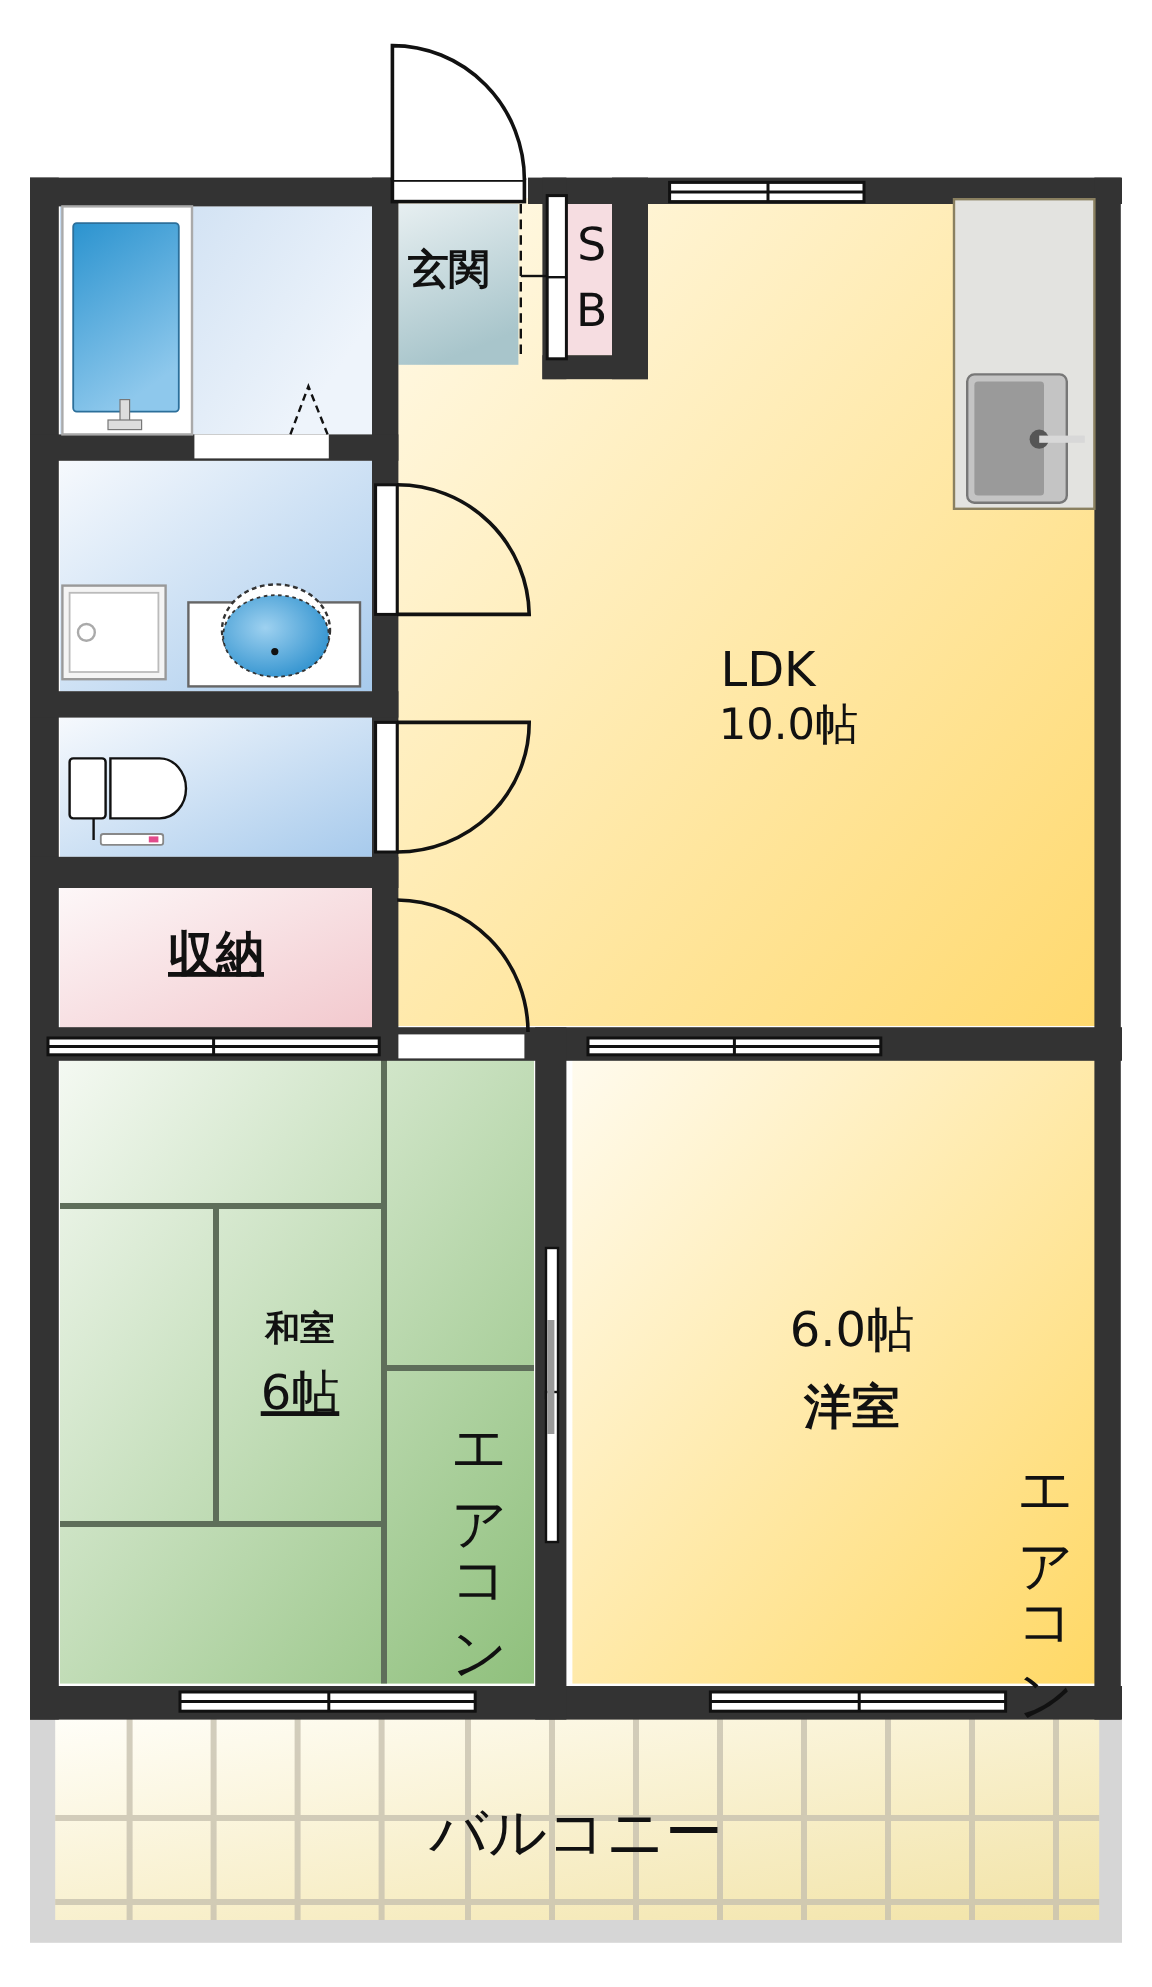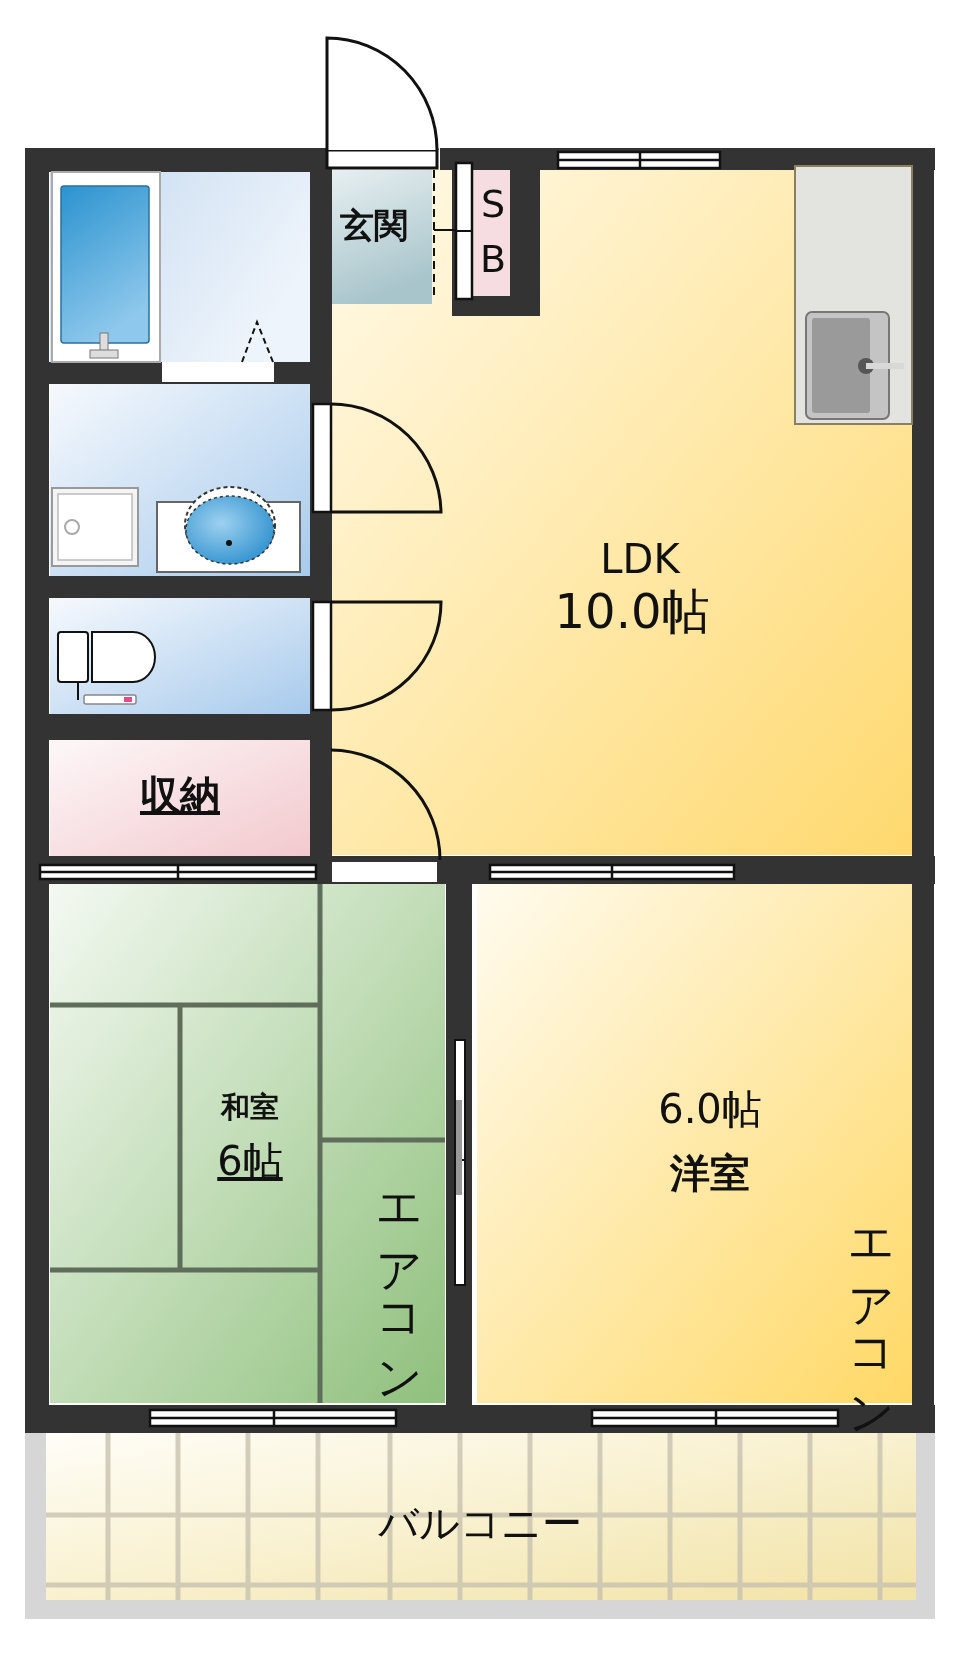--- a/index.html
+++ b/index.html
@@ -204,27 +204,27 @@
     <circle cx="866" cy="366" r="8" fill="#555"></circle>
     <rect x="866" y="363" width="38" height="6" fill="#d8d8d8"></rect>
   </g>
 </svg>
 
 <div class="lbl" style="left:340px; top:208px; font-size:34px; font-weight:bold;">玄関</div>
 <div class="lbl" style="left:478px; top:185px; font-size:38px; width:30px;">S</div>
 <div class="lbl" style="left:478px; top:240px; font-size:38px; width:30px;">B</div>
 
 <div class="lbl" style="left:540px; top:538px; width:200px; font-size:40px;">LDK</div>
-<div class="lbl" style="left:512px; top:586px; width:240px; font-size:48px;">10.0帖</div>
+<div class="lbl" style="left:537px; top:586px; width:240px; font-size:36px;">10.0帖</div>
 
 <div class="lbl" style="left:100px; top:774px; width:160px; font-size:40px; font-weight:bold;text-decoration:underline;">収納</div>
 
 <div class="lbl" style="left:180px; top:1092px; width:140px; font-size:29px; font-weight:bold;">和室</div>
 <div class="lbl" style="left:180px; top:1140px; width:140px; font-size:40px;text-decoration:underline;">6帖</div>
 
 <div class="lbl vert" style="left:376px; top:1168px; font-size:46px;">エアコン</div>
 
 <div class="lbl" style="left:620px; top:1152px; width:180px; font-size:40px; font-weight:bold;">洋室</div>
 <div class="lbl" style="left:600px; top:1088px; width:220px; font-size:40px;">6.0帖</div>
 
 <div class="lbl vert" style="left:848px; top:1203px; font-size:46px;">エアコン</div>
 
-<div class="lbl" style="left:330px; top:1502px; width:300px; font-size:40px;">バルコニー</div>
+<div class="lbl" style="left:330px; top:1502px; width:300px; font-size:48px;">バルコニー</div>
 
 </body></html>

